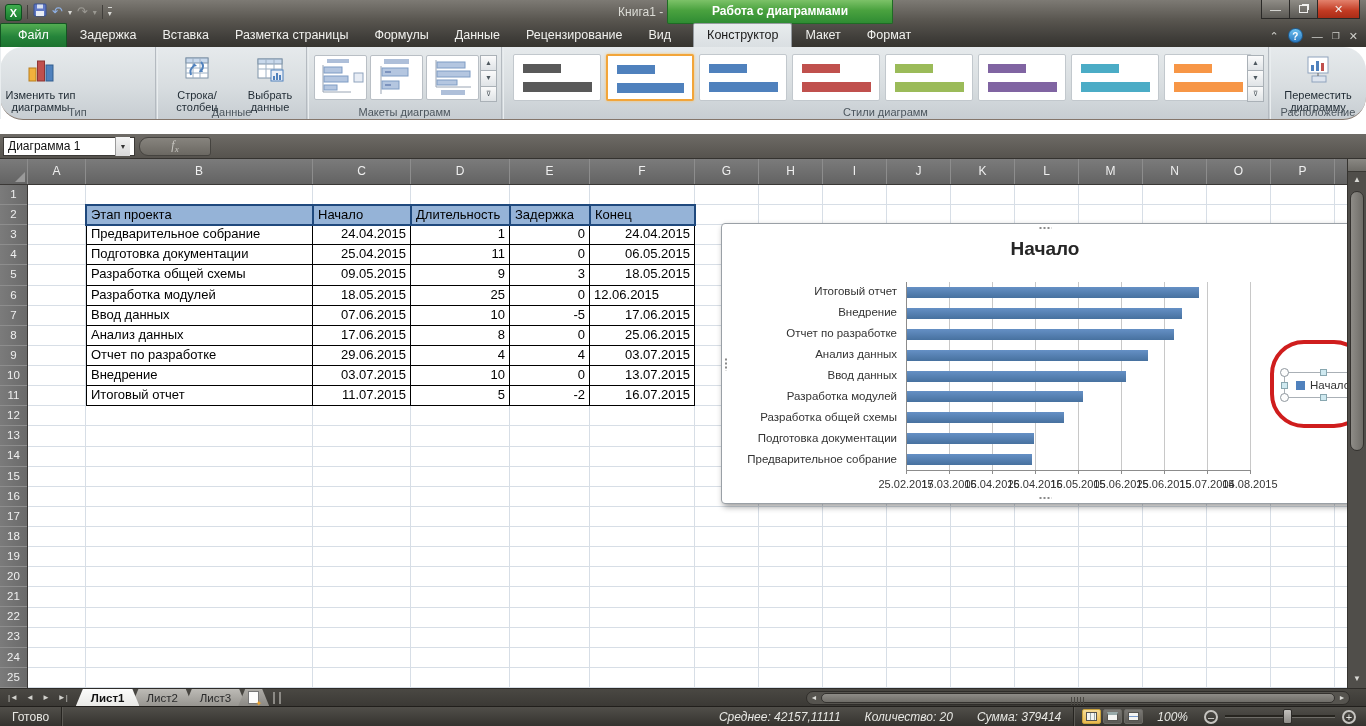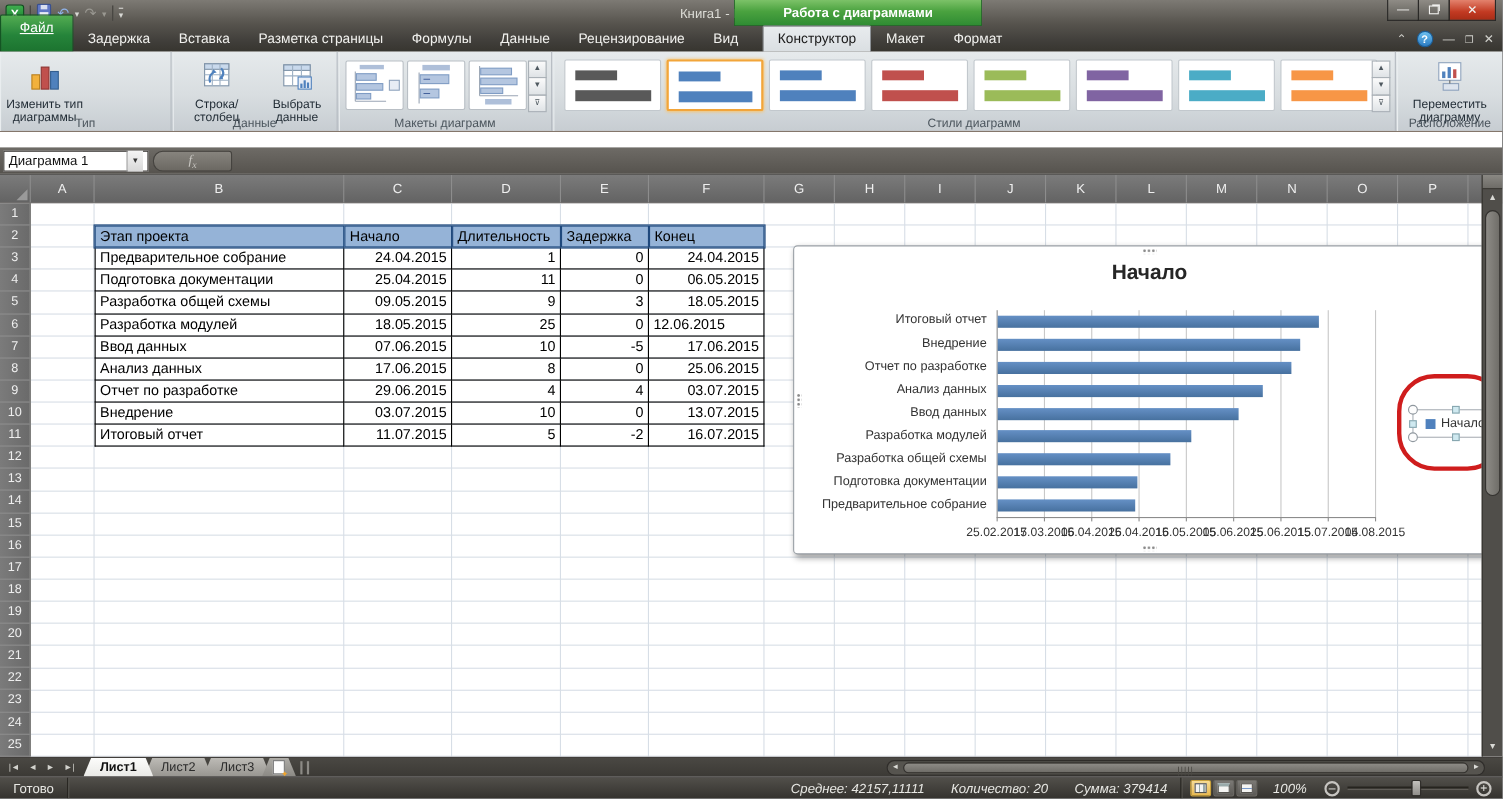--- a/index.html
+++ b/index.html
@@ -25,30 +25,30 @@
               border-radius:0 0 2px 2px;margin-left:24px;}
   .winbtns{position:absolute;right:6px;top:0;display:flex;}
   .winbtn{width:29px;height:19px;border:1px solid #2a2927;border-top:none;margin-left:-1px;
           background:linear-gradient(#93908a,#676membr561 50%,#56544f);color:#f0f0ee;font-size:11px;
           display:flex;align-items:center;justify-content:center;background:linear-gradient(#8f8c86,#5b5954);}
   .winbtn.close{background:linear-gradient(#e3826d,#c23a22 60%,#a92d17);width:43px;}
   .restore-glyph{width:9px;height:8px;border:1px solid #f0f0ee;box-shadow:2px -2px 0 -1px #f0f0ee;}
   .tabrow{position:absolute;left:0;top:24px;right:0;height:23px;display:flex;align-items:flex-end;}
   .rtab{padding:4px 13px 5px;font-size:12.5px;color:#f1f1ee;white-space:nowrap;cursor:default;}
   .rtab.file{background:linear-gradient(#53ad52,#25843a 55%,#1c732f);border:1px solid #145523;border-bottom:none;
-             color:#fff;border-radius:2px 2px 0 0;margin-left:0;padding:4px 17px 15px;text-decoration:underline;}
+             color:#fff;border-radius:2px 2px 0 0;margin-left:0;padding:4px 17px 5px;}
   .rtab.active{background:linear-gradient(#e8ecee,#dadfe2);color:#1a1a1a;border:1px solid #959ba0;border-bottom:none;
                border-radius:2px 2px 0 0;margin-left:9px;}
   .wb-ctrls{position:absolute;right:8px;top:28px;display:flex;align-items:center;gap:9px;}
   .wb-glyph{color:#cfcfca;font-size:11px;line-height:14px;}
   .help-circle{width:15px;height:15px;border-radius:50%;background:linear-gradient(#6cc0f0,#2d7cc2);
                color:#fff;font-size:10px;font-weight:bold;text-align:center;line-height:15px;border:1px solid #1c5d96;}
   
   .ribbon{position:absolute;left:0;top:47px;right:0;height:73px;
-          background:linear-gradient(#e6eaec,#d8dde0 55%,#c7cdd2);border-bottom:1px solid #84766b;}
+          background:linear-gradient(#e6eaec,#d8dde0 55%,#c7cdd2);border-bottom:1px solid #84766b;border-radius:23px;}
   .rgroup{position:absolute;top:0;bottom:0;border-right:1px solid #b4bac0;box-shadow:1px 0 0 #e9edef inset;}
   .rgroup-label{position:absolute;bottom:1px;left:0;right:0;text-align:center;font-size:11px;color:#4c565e;}
   .bigbtn{position:absolute;top:4px;height:66px;display:flex;flex-direction:column;align-items:center;
           font-size:11px;line-height:12px;color:#1f2a33;text-align:center;padding-top:2px;border-radius:3px;}
   .bigbtn svg{margin-bottom:4px;}
   .thumb{position:absolute;top:8px;width:53px;height:45px;background:#fff;border:1px solid #b9bfc5;border-radius:2px;}
   .scrollcol{position:absolute;top:8px;width:17px;height:46px;display:flex;flex-direction:column;}
   .scrollcol div{flex:1;background:linear-gradient(#fbfbfb,#dfe3e6);border:1px solid #aab1b7;margin-bottom:-1px;
                  font-size:7px;color:#4e585f;text-align:center;line-height:14px;}
   .swatch{position:absolute;top:7px;width:88px;height:47px;background:#fff;border:1px solid #c2c8cd;border-radius:2px;}

